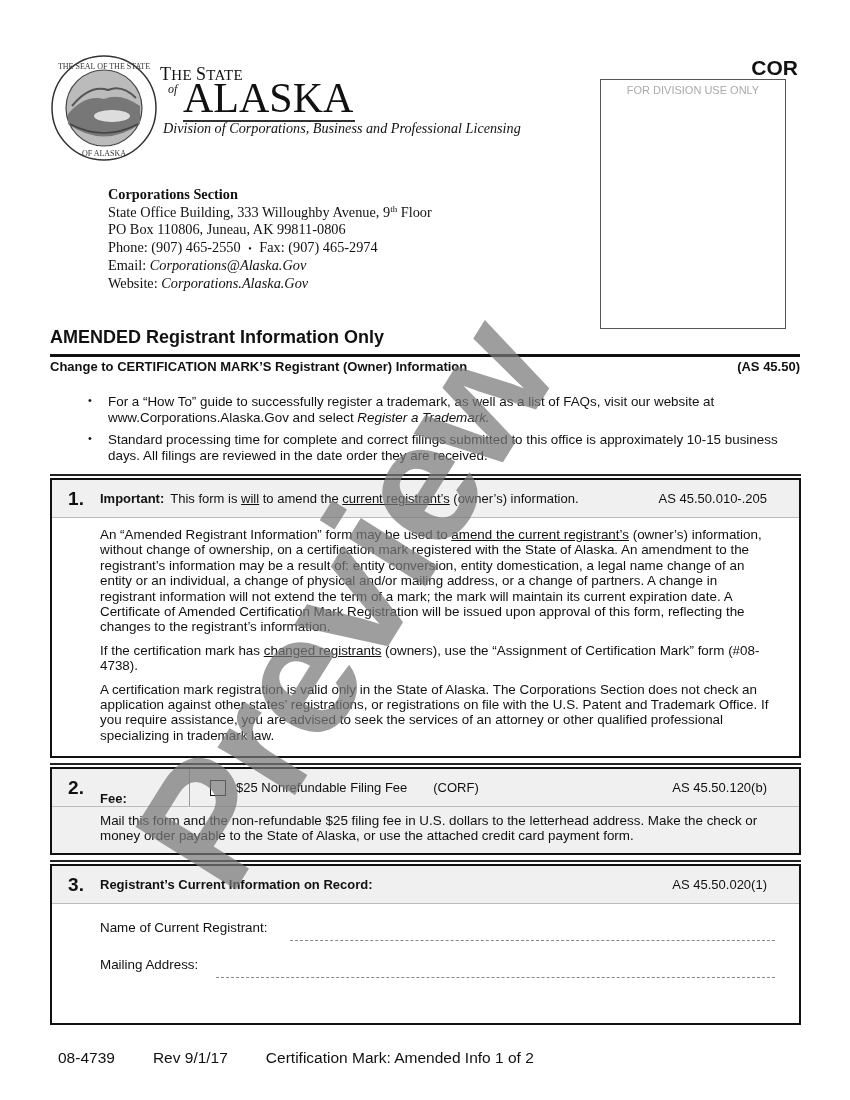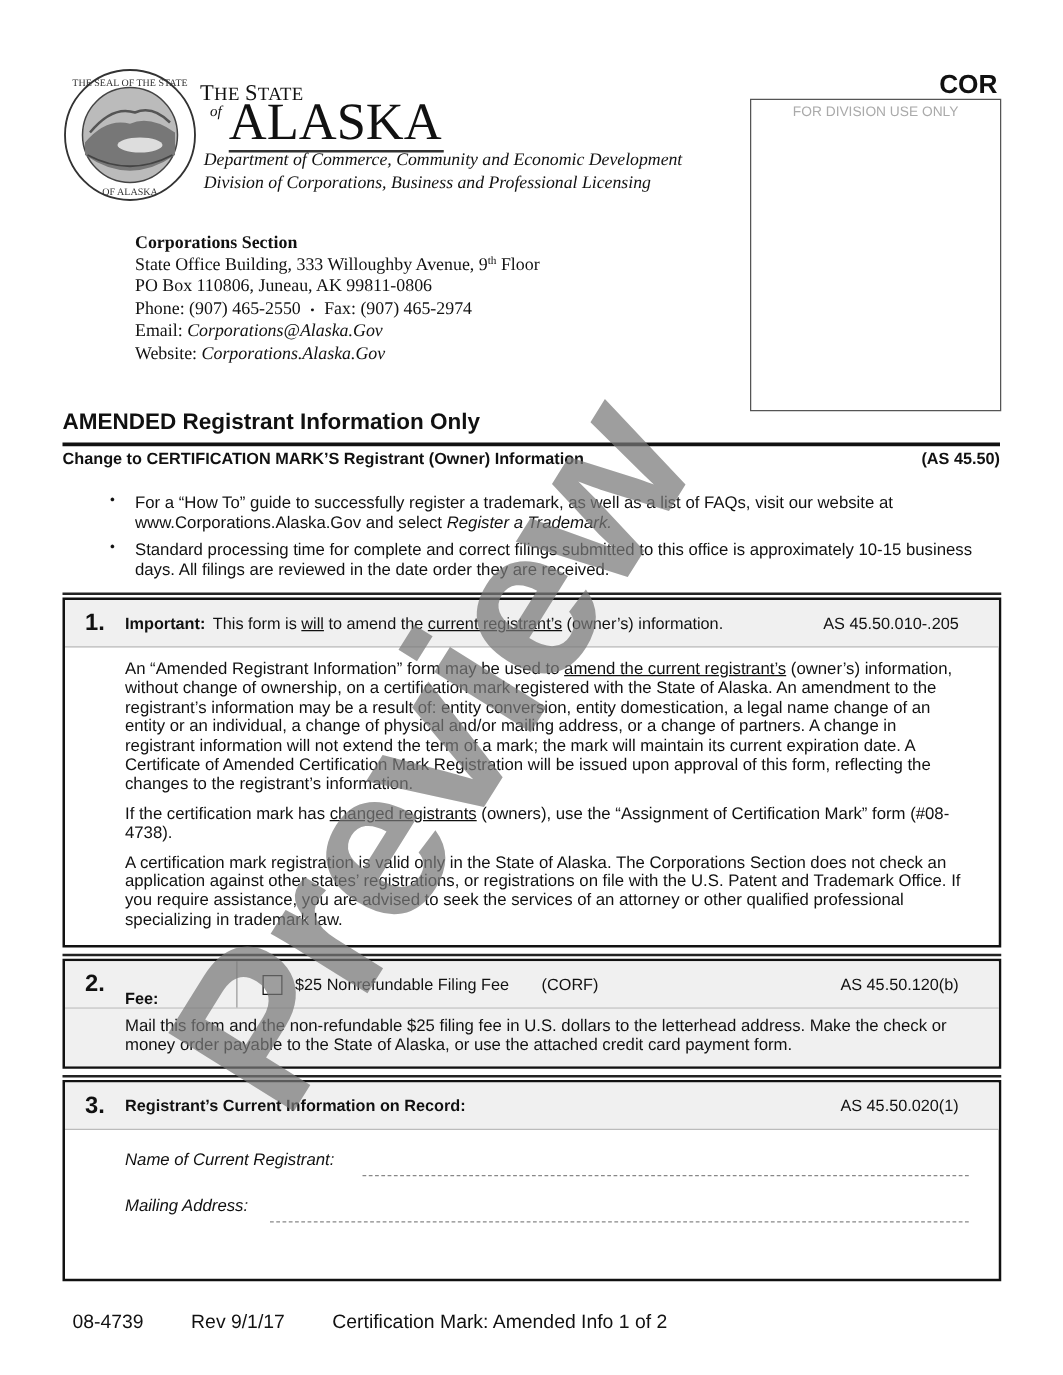--- a/index.html
+++ b/index.html
@@ -10,21 +10,21 @@
 
   
   .seal { left: 50px; top: 54px; width: 108px; height: 108px; }
   .the-state { left: 160px; top: 64px; font-family: "Liberation Serif", serif; font-size: 15px; letter-spacing: 0.3px; }
   .the-state .cap { font-size: 18px; }
   .of { left: 168px; top: 82px; font-family: "Liberation Serif", serif; font-style: italic; font-size: 12px; }
   .alaska { left: 183px; top: 76px; font-family: "Liberation Serif", serif; font-size: 42px; line-height: 44px; border-bottom: 2px solid #333; padding-right: 2px; }
   .dept { left: 163px; top: 119px; font-family: "Liberation Serif", serif; font-style: italic; font-size: 14.2px; line-height: 18px; }
 
   .cor { right: 52px; top: 56px; font-weight: bold; font-size: 21px; }
-  .div-box { left: 600px; top: 79px; width: 201px; height: 250px; border: 1.5px solid #555; }
+  .div-box { left: 600px; top: 79px; width: 186px; height: 250px; border: 1.5px solid #555; }
   .div-box .lbl { text-align: center; color: #aaa; font-size: 11px; margin-top: 4px; }
 
   .contact { left: 108px; top: 186px; font-family: "Liberation Serif", serif; font-size: 14.3px; line-height: 17.5px; }
   .contact .bold { font-weight: bold; }
   .contact i { font-style: italic; }
   .contact sup { font-size: 9px; vertical-align: 5px; line-height: 0; }
 
   
   .title1 { left: 50px; top: 327px; font-weight: bold; font-size: 18px; }
   .rule { left: 50px; top: 354px; width: 750px; height: 3px; background: #111; }
@@ -51,21 +51,21 @@
   #s1 .sec-body { padding-top: 9px; }
 
   #s2 { top: 767px; height: 88px; }
   #s2 .sec-head { border-bottom: 1px solid #bbb; }
   #s2 .fee-label { width: 90px; border-right: 1px solid #999; height: 100%; display: flex; align-items: flex-end; }
   #s2 .checkbox { width: 16px; height: 16px; border: 1.5px solid #111; background: #fff; margin-left: 20px; margin-right: 10px; cursor: pointer; }
   #s2 .corf { margin-left: 26px; }
   #s2 .sec-body { background: #f0f0f0; padding-top: 6px; height: 46px; }
 
   #s3 { top: 864px; height: 161px; }
-  .field-row { position: relative; height: 37px; font-style: italic; }
+  .field-row { position: relative; height: 37px; }
   .field-label { position: absolute; left: 0; top: 10px; }
   .field-line { position: absolute; right: 0; top: 30px; border-bottom: 1.5px dashed #888; height: 1px; }
   #s3 .sec-body { padding: 6px 24px 0 48px; }
 
   
   .footer { left: 58px; top: 1049px; font-size: 15.5px; display: flex; }
   .footer span { margin-right: 38px; }
 
   
   .watermark { left: 50px; top: 470px; font-weight: bold; font-size: 172px; color: rgba(120,120,120,0.72); transform: rotate(-58deg); transform-origin: left top; letter-spacing: -4px; pointer-events: none; white-space: nowrap; font-family: "Liberation Sans", sans-serif; }
@@ -81,21 +81,20 @@
   <ellipse cx="62" cy="62" rx="18" ry="6" fill="#ddd"></ellipse>
   <path d="M20 70 Q54 88 88 70" fill="none" stroke="#444" stroke-width="1.5"></path>
   <text x="54" y="15" font-size="8" text-anchor="middle" font-family="Liberation Serif, serif" fill="#333">THE SEAL OF THE STATE</text>
   <text x="54" y="102" font-size="8" text-anchor="middle" font-family="Liberation Serif, serif" fill="#333">OF ALASKA</text>
 </svg>
 
 <div class="abs the-state"><span class="cap">T</span><span>HE </span><span class="cap">S</span><span>TATE</span></div>
 <div class="abs of">of</div>
 <div class="abs alaska">ALASKA</div>
 <div class="abs dept">
-  <div>Department of Commerce, Community and Economic Development</div>
   <div>Division of Corporations, Business and Professional Licensing</div>
 </div>
 
 <div class="abs cor">COR</div>
 <div class="abs div-box">
   <div class="lbl">FOR DIVISION USE ONLY</div>
 </div>
 
 <div class="abs contact">
   <div class="bold">Corporations Section</div>

